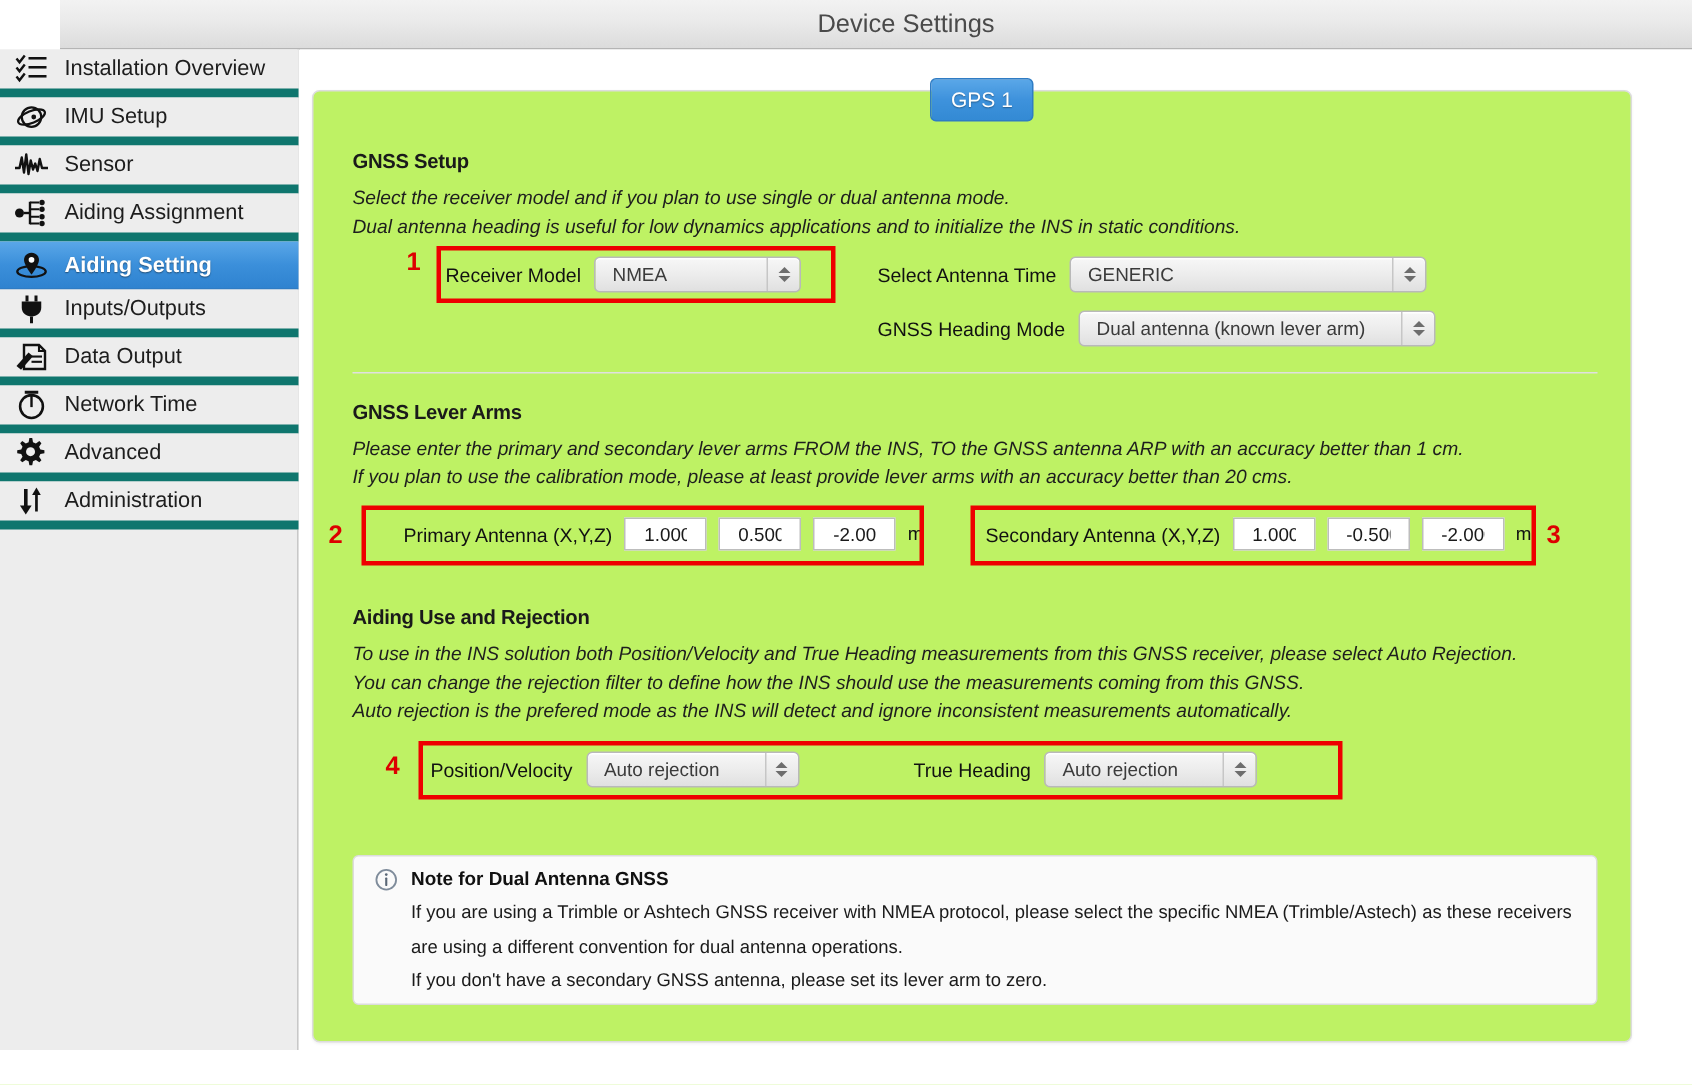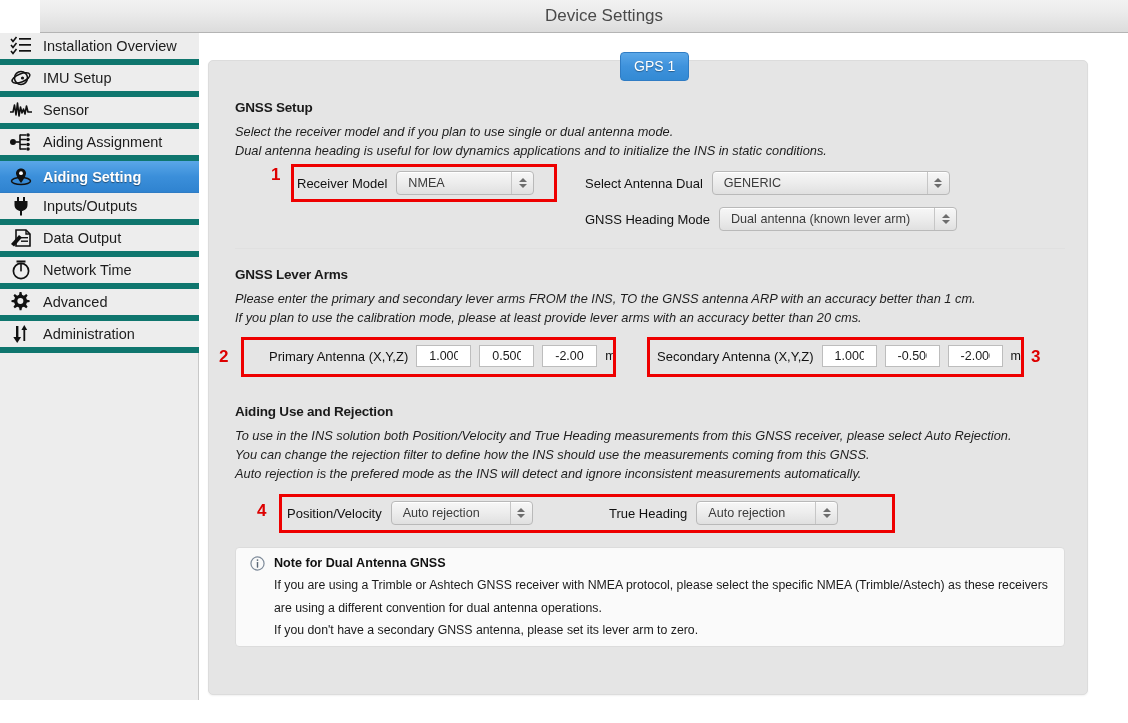--- a/index.html
+++ b/index.html
@@ -70,21 +70,21 @@
 
   
   #content {
     position: absolute; left: 200px; top: 33px;
     width: 928px; height: 667px;
     background: #ffffff;
   }
   #panel {
     position: absolute; left: 8px; top: 27px;
     width: 880px; height: 635px;
-    background: #e5e5e5;
+    background: #bef264;
     border: 1px solid #dcdcdc;
     border-radius: 5px;
     box-shadow: 0 1px 2px rgba(0,0,0,0.06);
   }
   #gps-tab {
     position: absolute; left: 420px; top: 19px;
     padding: 5px 13px 6px 13px;
     background: linear-gradient(to bottom, #5aa7e8 0%, #3e92dc 50%, #338ad4 100%);
     border: 1px solid #2f7cc4;
     border-radius: 4px;
@@ -142,21 +142,21 @@
   
   .redbox {
     position: absolute; border: 3px solid #ee0000; pointer-events: none;
   }
   .rednum {
     position: absolute; color: #dd0000; font-weight: bold; font-size: 17px;
   }
 
   
   #notebox {
-    position: absolute; left: 26px; top: 486px; width: 830px; height: 100px;
+    position: absolute; left: 26px; top: 509px; width: 830px; height: 100px;
     background: #fafafa; border: 1px solid #dcdcdc; border-radius: 4px;
   }
   #note-title {
     position: absolute; left: 38px; top: 8px;
     font-size: 12.6px; font-weight: bold; color: #111;
   }
   #note-icon { position: absolute; left: 14px; top: 8px; }
   .note-p {
     position: absolute; left: 38px; width: 776px;
     font-size: 12.3px; color: #1a1a1a; line-height: 23px;
@@ -319,21 +319,21 @@
       <div class="sel" style="width:138px;">
         <span class="sel-text">NMEA</span>
         <span class="sel-arrows">
           <i class="ar up"></i>
             <i class="ar dn"></i>
         </span>
       </div>
     </div>
 
     <div style="position:absolute; left:376px; top:110px; display:flex; align-items:center; gap:9px;">
-      <span class="field-label">Select Antenna Dual</span>
+      <span class="field-label">Select Antenna Time</span>
       <div class="sel" style="width:238px;">
         <span class="sel-text">GENERIC</span>
         <span class="sel-arrows">
           <i class="ar up"></i>
             <i class="ar dn"></i>
         </span>
       </div>
     </div>
 
     <div style="position:absolute; left:376px; top:146px; display:flex; align-items:center; gap:9px;">

